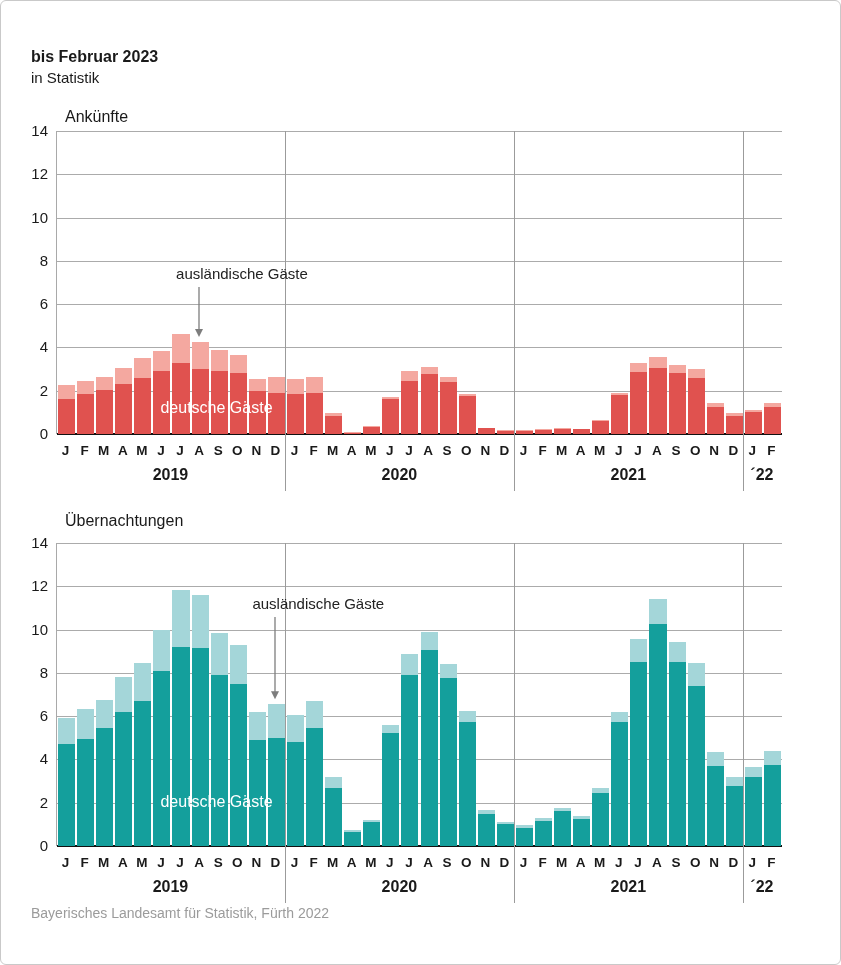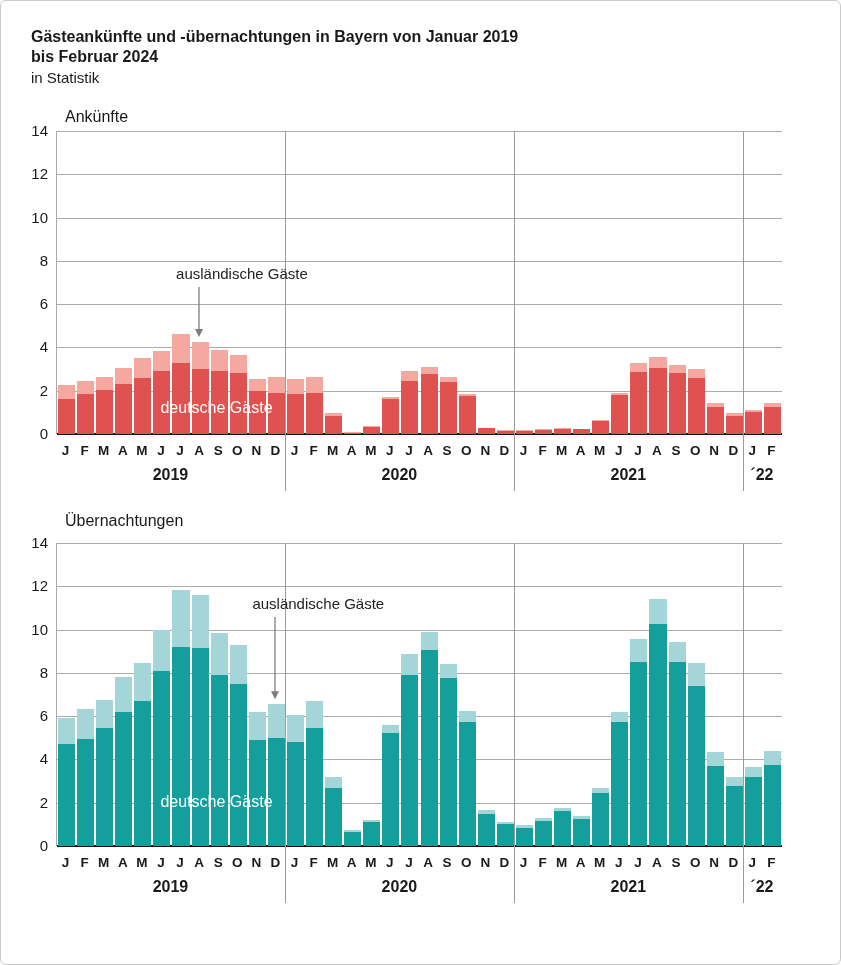--- a/index.html
+++ b/index.html
@@ -19,22 +19,21 @@
   .ylabel{position:absolute;text-align:center;font-size:16px;font-weight:bold;}
   .inner-label{position:absolute;text-align:center;font-size:16px;color:#ffffff;white-space:nowrap;}
   .ann-text{position:absolute;font-size:15px;color:#222;white-space:nowrap;}
   .ann-arrow{position:absolute;overflow:visible;}
   .source{position:absolute;left:30px;font-size:14px;color:#9b9b9b;white-space:nowrap;}
 </style>
 </head>
 <body>
 
 <div id="canvas">
-  <div class="title-line" style="top:26px">Gästeankünfte und -übernachtungen in Bayern von Januar 2019</div>
-  <div class="title-line" style="top:46px">bis Februar 2024</div>
+  <div class="title-line" style="top:46px">bis Februar 2023</div>
   <div class="subtitle" style="top:67px">in Statistik</div>
   <div id="charts">
       <div class="chart-title" style="top: 107px;">Ankünfte</div>
       <div class="plot" style="left: 55px; top: 130px; width: 725px; height: 303px;">
         <div class="axisline" style="top: 302px; background: rgb(17, 17, 17);"></div>
         <div class="gridline" style="top: 259.714px; background: rgb(171, 171, 171);"></div>
         <div class="gridline" style="top: 216.429px; background: rgb(171, 171, 171);"></div>
         <div class="gridline" style="top: 173.143px; background: rgb(171, 171, 171);"></div>
         <div class="gridline" style="top: 129.857px; background: rgb(171, 171, 171);"></div>
         <div class="gridline" style="top: 86.5714px; background: rgb(171, 171, 171);"></div>
@@ -468,13 +467,14 @@
       <div class="ylabel" style="left: 283.947px; top: 877px; width: 228.947px;">2020</div>
       <div class="ylabel" style="left: 512.895px; top: 877px; width: 228.947px;">2021</div>
       <div class="ylabel" style="left: 741.842px; top: 877px; width: 38.1579px;">´22</div>
       <div class="inner-label" style="left: 113px; top: 792px; width: 205px;">deutsche Gäste</div>
       <div class="ann-text" style="left: 251.408px; top: 594px;">ausländische Gäste</div>
       <svg class="ann-arrow" width="12" height="82.23928571428576" style="left: 268.408px; top: 616px;">
         <line x1="6" x2="6" y1="0" y2="76.23928571428576" stroke="#7d7d7d" stroke-width="1.3"></line>
         <polygon points="2,74.23928571428576 10,74.23928571428576 6,82.23928571428576" fill="#7d7d7d"></polygon>
       </svg>
     </div>
+  <div class="source" style="top:904px">Bayerisches Landesamt für Statistik, Fürth 2022</div>
 </div>
 
 </body></html>

